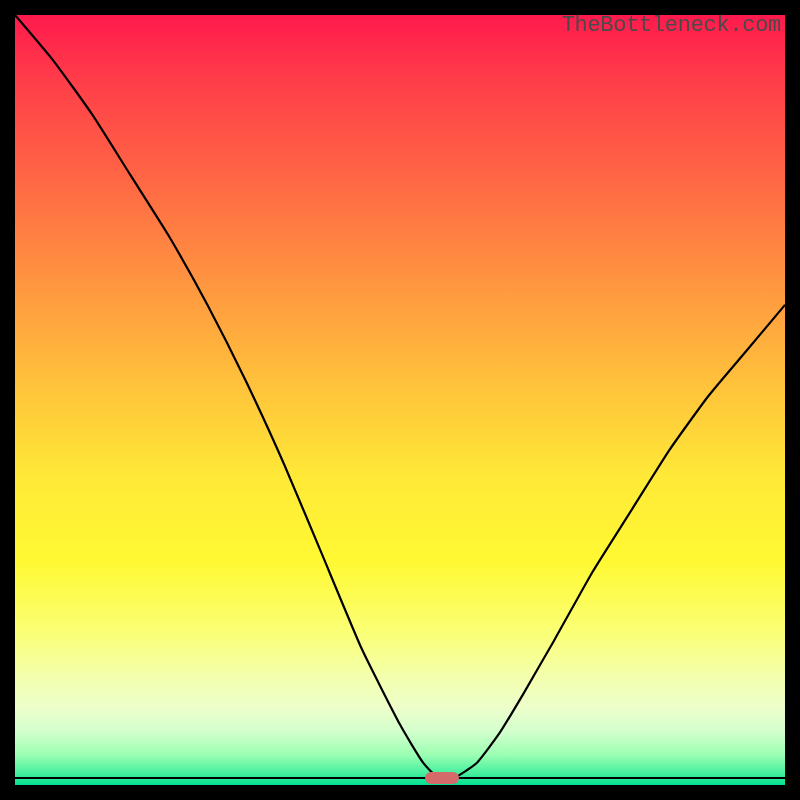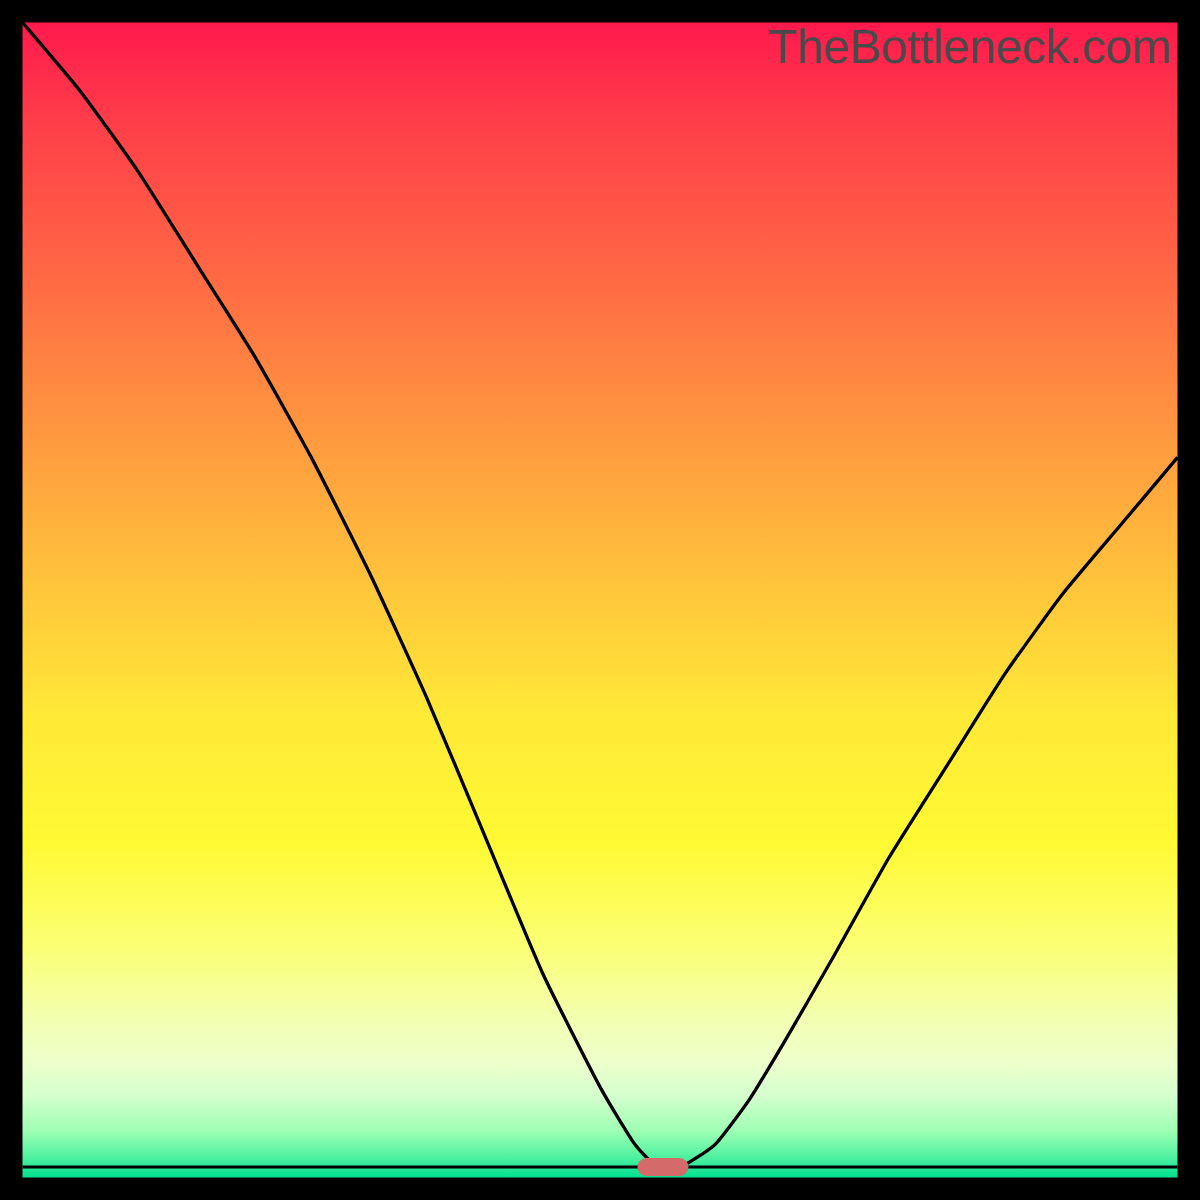--- a/index.html
+++ b/index.html
@@ -31,22 +31,22 @@
   svg.curve {
     position: absolute;
     left: 0; top: 0;
     width: 770px; height: 770px;
     overflow: visible;
   }
   .watermark {
     position: absolute;
     top: -2px;
     right: 4px;
-    font-family: Liberation Sans, sans-serif;
-    font-size: 32px;
+    font-family: Liberation Mono, monospace;
+    font-size: 22px;
     color: #4a4a4a;
     font-weight: 400;
     letter-spacing: -0.3px;
   }
   .floor-line {
     position: absolute;
     left: 0; right: 0;
     bottom: 6px;
     height: 2px;
     background: #000;

